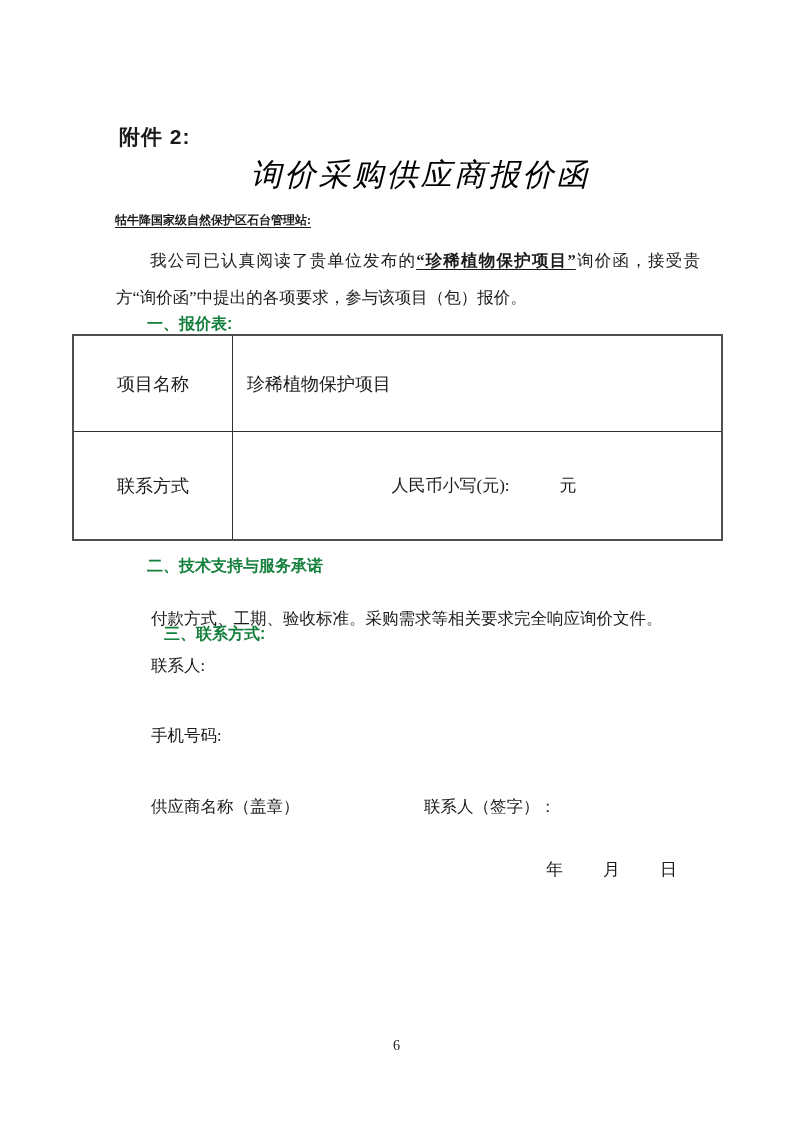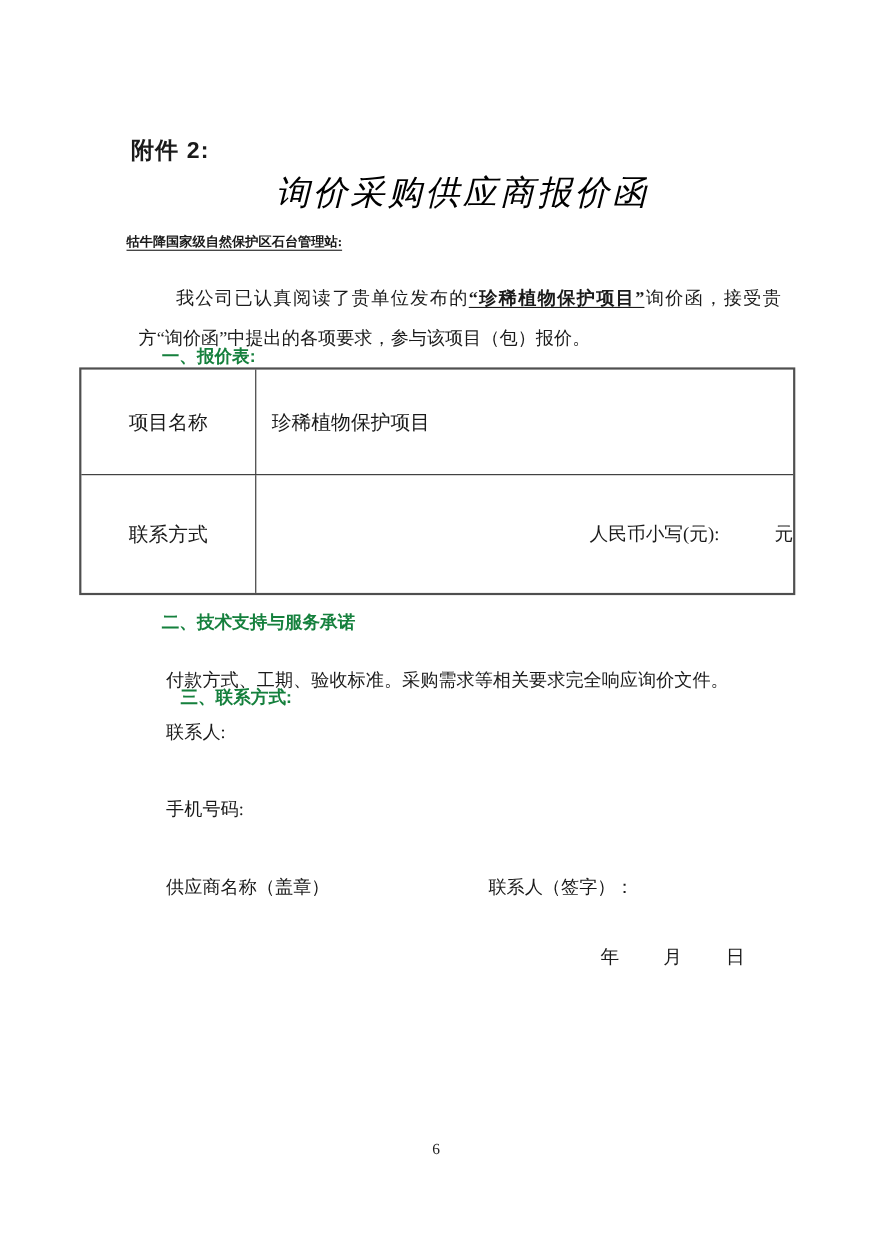--- a/index.html
+++ b/index.html
@@ -35,21 +35,21 @@
     left: 115px; top: 212px;
     font-size: 12px;
     font-weight: 700;
     text-decoration: underline;
     text-underline-offset: 3px;
   }
   .intro {
     position: absolute;
     left: 112px; top: 238px;
     width: 584px;
-    margin: 14px;
+    margin: 4px;
     font-size: 16.5px;
     line-height: 37px;
     text-indent: 34px;
     text-align: justify;
   }
   .intro .highlight {
     font-weight: 700;
     text-decoration: underline;
     text-underline-offset: 3px;
   }
@@ -61,21 +61,21 @@
     color: #15803d;
   }
   .heading-1 { left: 147px; top: 314px; }
   .heading-2 { left: 147px; top: 556px; }
   .heading-3 { left: 164px; top: 624px; }
   .body-line { position: absolute; font-size: 16.5px; }
   .section2-body { left: 151px; top: 592px; margin-top: 16px; }
   .contact-person { left: 151px; top: 655px; }
   .phone-number { left: 151px; top: 725px; }
   .supplier-seal { left: 151px; top: 796px; }
-  .contact-sign { left: 424px; top: 796px; margin-left: 20px; }
+  .contact-sign { left: 424px; top: 796px; }
   .date-line {
     position: absolute;
     left: 546px; top: 858px;
     display: flex;
     gap: 40px;
     font-size: 17px;
   }
   .quote-table {
     position: absolute;
     left: 72px; top: 334px;
@@ -97,21 +97,21 @@
   }
   .cell-value {
     flex: 1;
     display: flex;
     align-items: center;
     padding-left: 14px;
     font-size: 18px;
   }
   .cell-value-price {
     flex-direction: column;
-    align-items: flex-end;
+    align-items: center;
     justify-content: center;
     gap: 24px;
     font-size: 17px;
   }
   .price-unit { margin-left: 50px; }
   .page-number {
     position: absolute;
     left: 0; top: 1038px; width: 100%;
     text-align: center;
     font-size: 14px;

